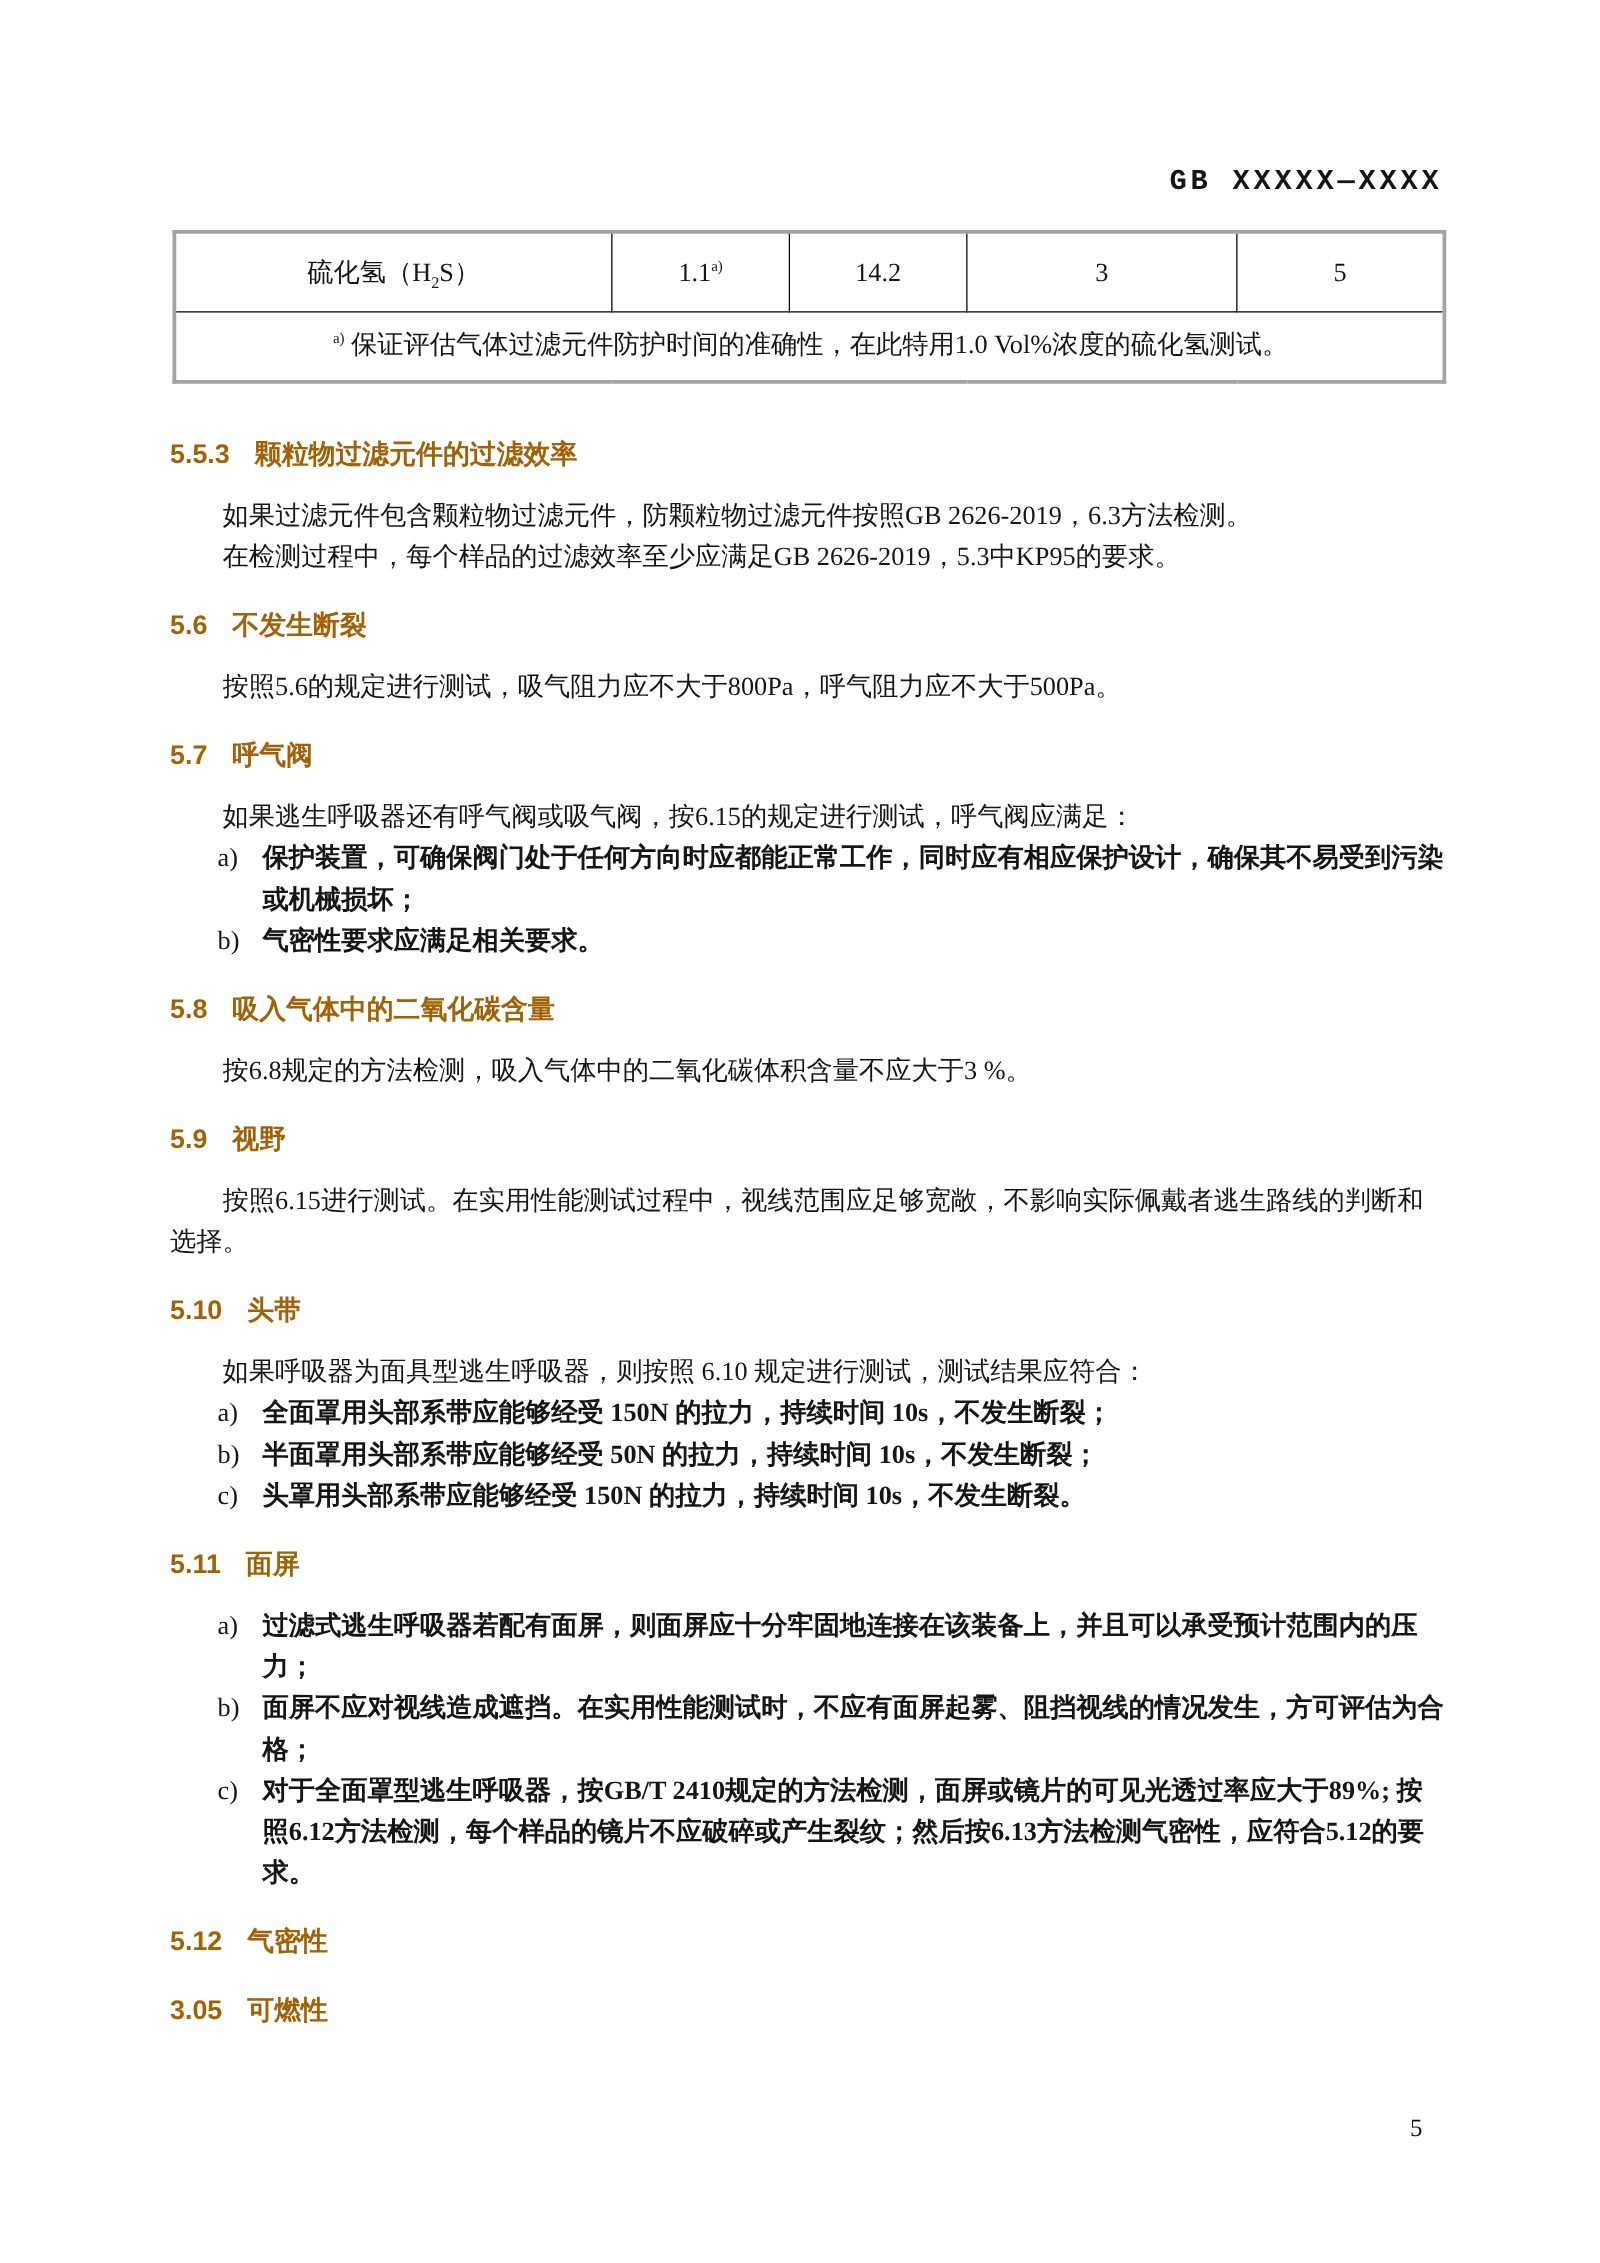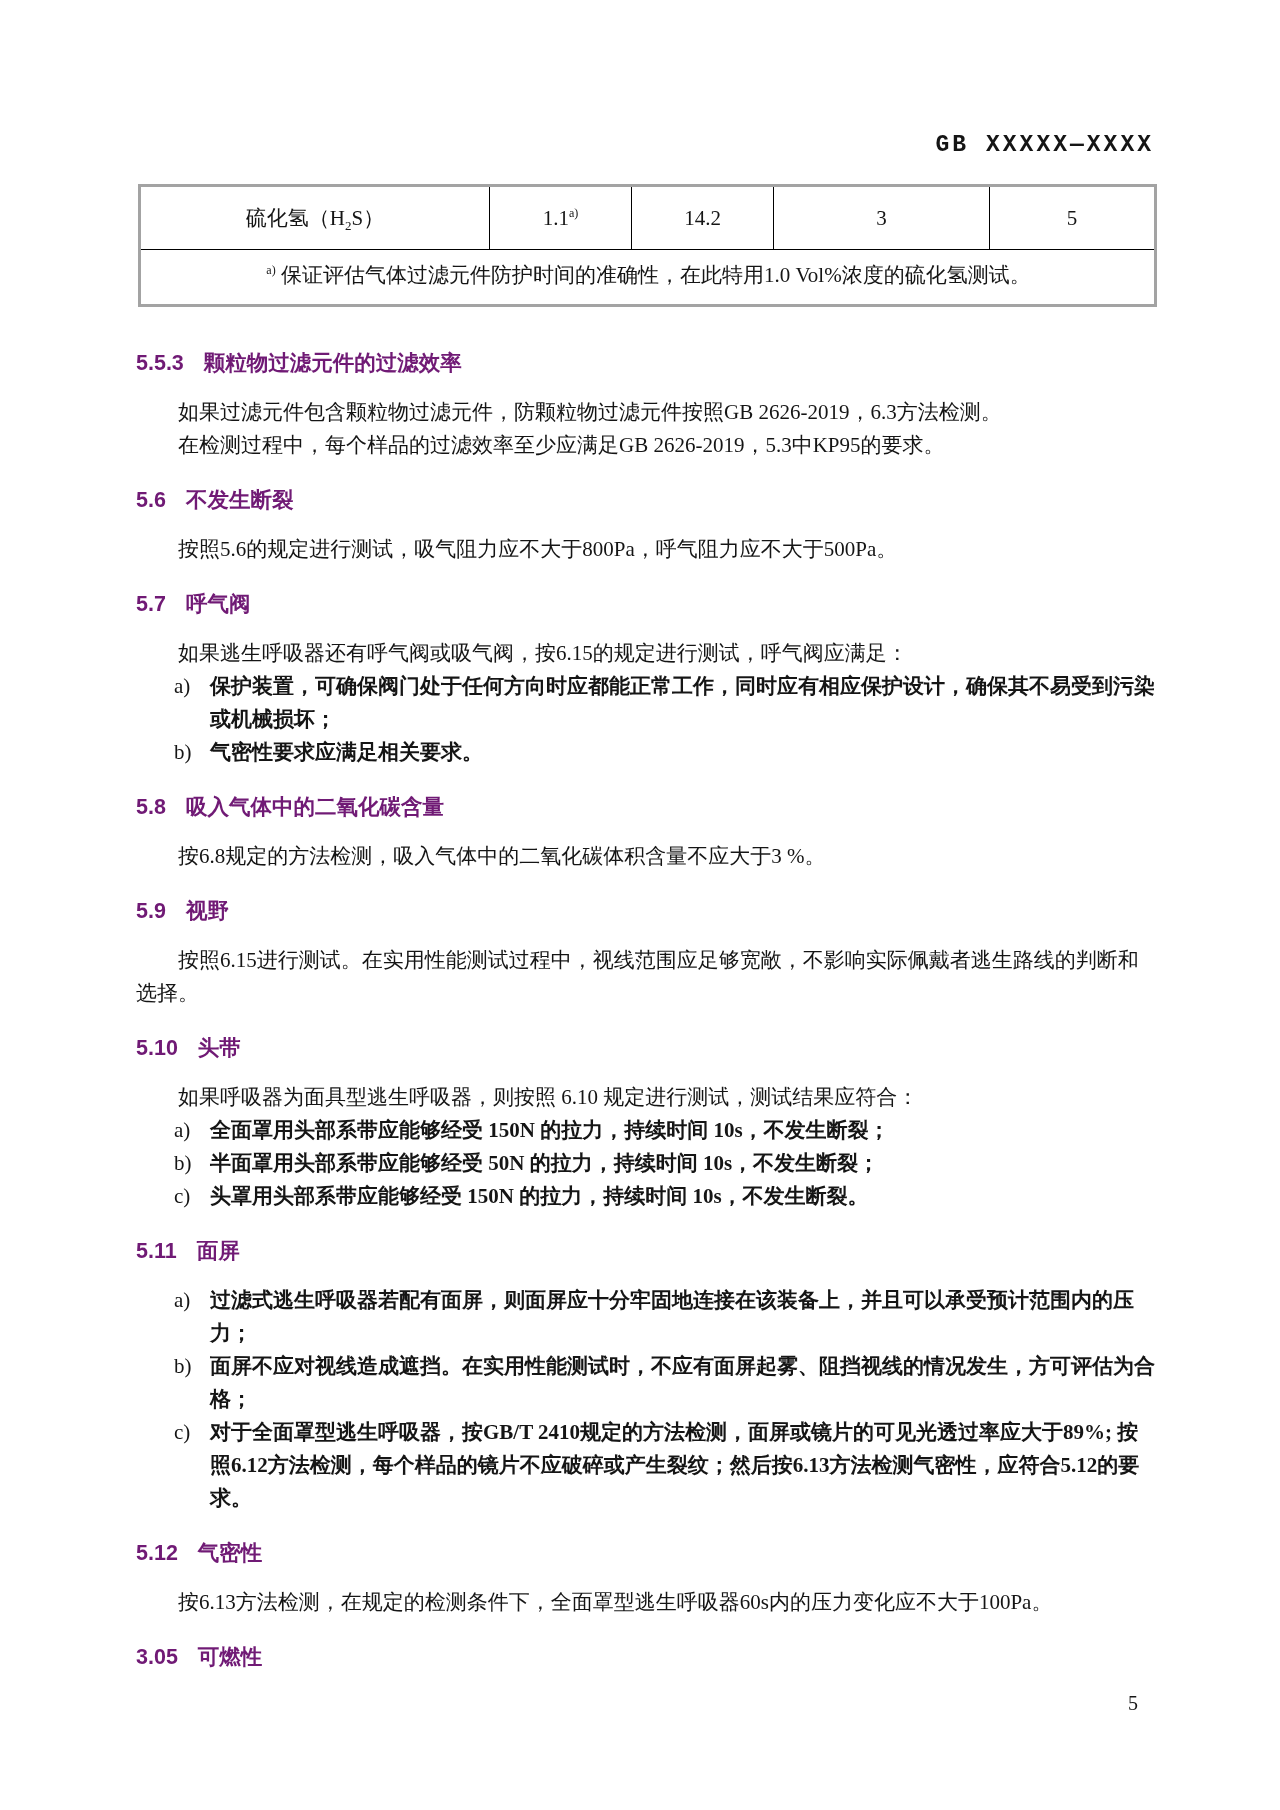--- a/index.html
+++ b/index.html
@@ -30,21 +30,21 @@
   sup { font-size:12px; line-height:0; }
   sub { font-size:13px; line-height:0; }
   .content {
     position:absolute; left:136px; top:347px; width:1020px;
     font-size:21px; line-height:33px;
   }
   .sh {
     display:flex; gap:20px; align-items:baseline;
     margin:22px 0 16px 0;
     font-family:"Liberation Sans","DejaVu Sans",sans-serif;
-    font-size:21.5px; font-weight:700; line-height:33px; color:#701a75;
+    font-size:21.5px; font-weight:700; line-height:33px; color:#a16207;
   }
   .section:first-child .sh { margin-top:0; }
   .para { margin:0; text-indent:42px; }
   .item { display:flex; margin:0; }
   .item .marker { flex:0 0 36px; margin-left:38px; }
   .item .itext { flex:1;font-weight:bold; }
   .page-number {
     position:absolute; top:1692px; right:142px; font-size:20px;
   }
 </style>
@@ -165,21 +165,20 @@
           <span class="marker">c)</span>
           <span class="itext">对于全面罩型逃生呼吸器，按GB/T 2410规定的方法检测，面屏或镜片的可见光透过率应大于89%; 按照6.12方法检测，每个样品的镜片不应破碎或产生裂纹；然后按6.13方法检测气密性，应符合5.12的要求。</span>
         </div>
     </div>
 
     <div class="section">
       <h3 class="sh">
           <span>5.12</span>
           <span>气密性</span>
         </h3>
-      <p class="para">按6.13方法检测，在规定的检测条件下，全面罩型逃生呼吸器60s内的压力变化应不大于100Pa。</p>
     </div>
 
     <div class="section">
       <h3 class="sh">
           <span>3.05</span>
           <span>可燃性</span>
         </h3>
     </div>
 
   </div>

